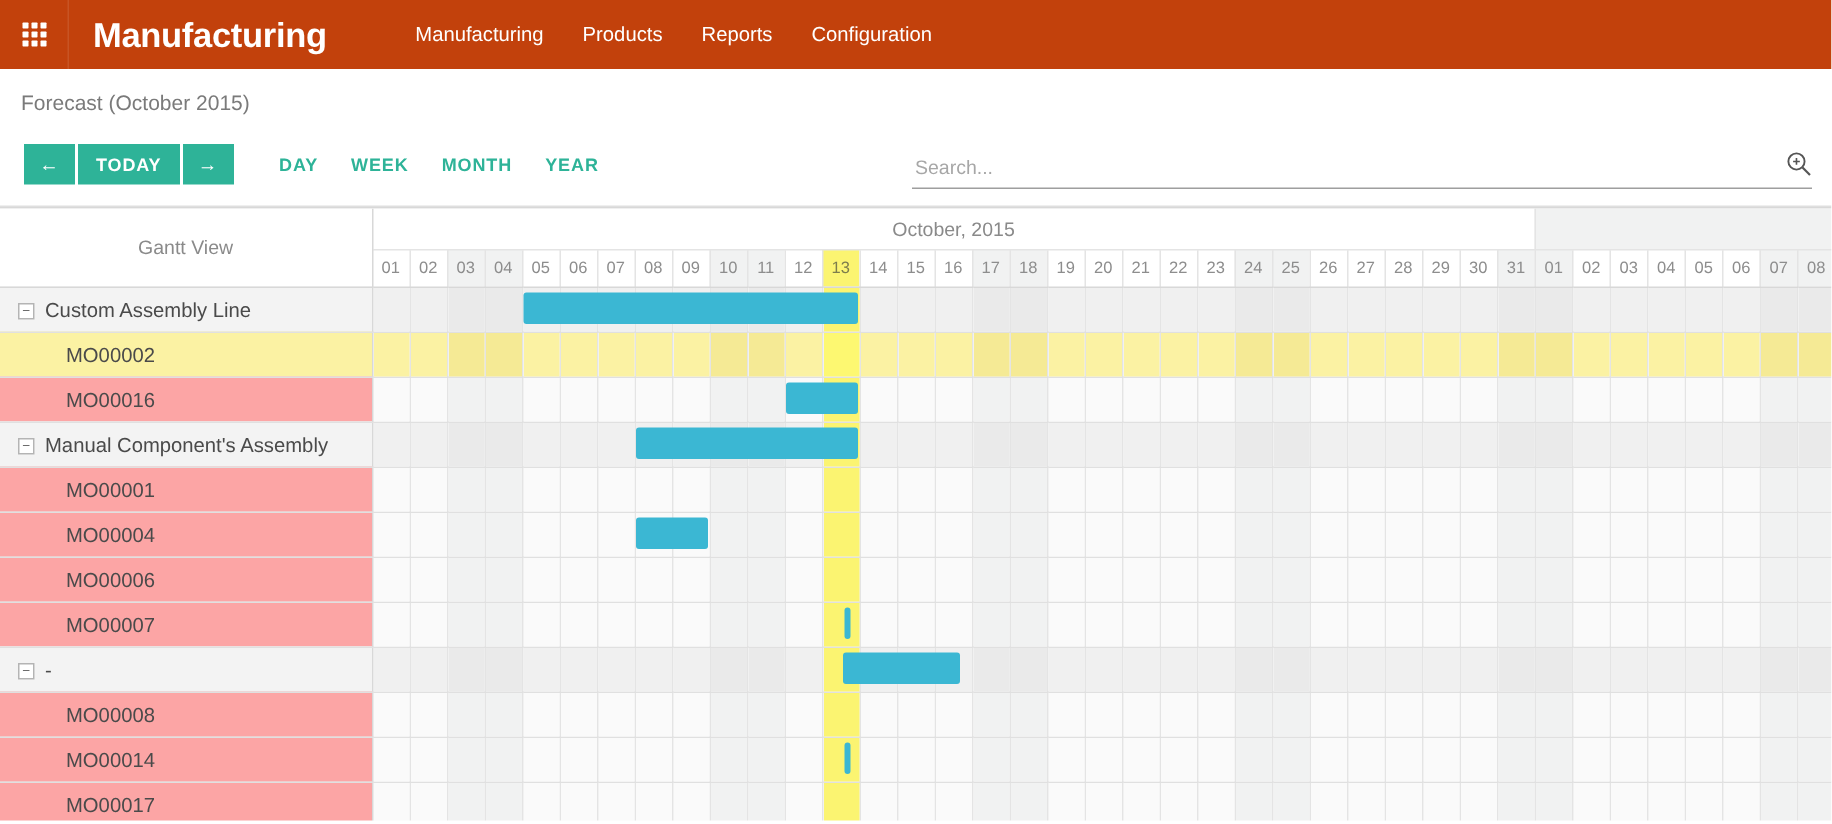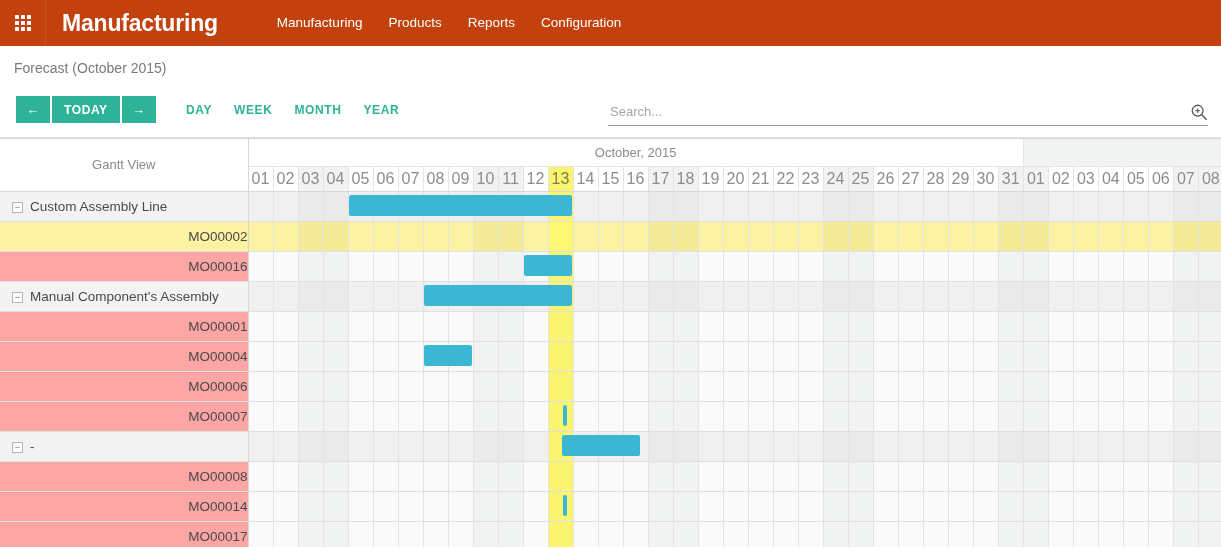--- a/index.html
+++ b/index.html
@@ -108,21 +108,20 @@
     cursor: pointer;
   }
 
   .searchview {
     position: absolute;
     left: 608px; top: 54px;
     width: 600px;
     border-bottom: 1px solid #9e9e9e;
     height: 26px;
     display: flex;
-    align-items: center;
   }
   .search-input {
     flex: 1;
     border: none;
     outline: none;
     font-size: 13px;
     color: #444;
     background: transparent;
     font-family: "Liberation Sans", sans-serif;
     padding: 0 2px 3px 2px;
@@ -186,42 +185,42 @@
     color: #8a8a8a;
     font-size: 13px;
     background: #fff;
     border-bottom: 1px solid #e4e4e4 !important;
   }
   .month-head.next { background: #f1f2f2; }
   .day-head {
     height: 25px;
     text-align: center;
     vertical-align: middle;
-    font-size: 16px;
+    font-size: 11px;
     color: #8d8d8d;
     background: #fff;
     border-bottom: 1px solid #d8d8d8 !important;
   }
   .day-head.weekend { background: #f1f2f2; }
   .day-head.today { background: #fbf471; color: #7d7d4c; }
 
   .col-day { width: 25px; }
 
   tr.row-h { height: 30px; }
   td.name-cell {
     padding-left: 12px;
     font-size: 13.5px;
     color: #4a4a4a;
     white-space: nowrap;
     vertical-align: middle;
     background: #fca5a5;
     border-right: 1px solid #d8d8d8 !important;
   }
   td.name-cell.group { background: #f3f3f3; }
-  td.name-cell.child { padding-left: 44px; text-align: right; }
+  td.name-cell.child { padding-left: 44px; }
   td.name-cell.sel { background: #fbf2a3; }
   .toggle {
     display: inline-flex;
     align-items: center; justify-content: center;
     width: 11px; height: 11px;
     border: 1px solid #b4b4b4;
     background: #fff;
     font-size: 9px;
     line-height: 1;
     color: #666;

